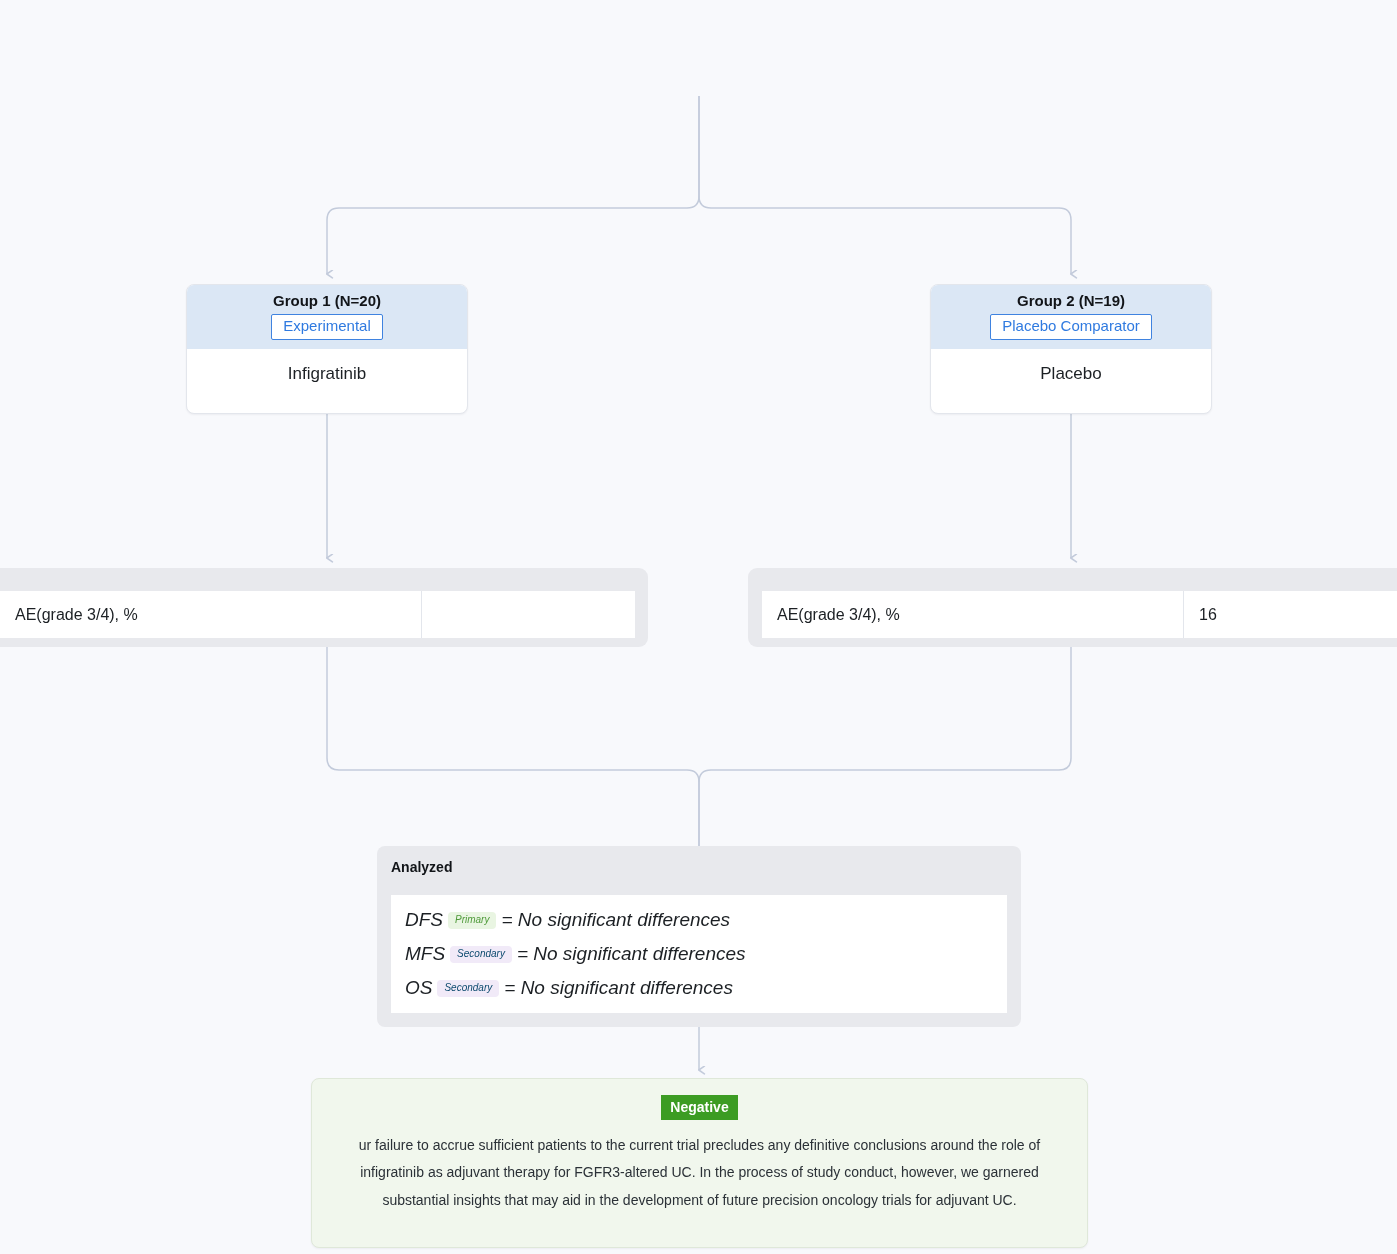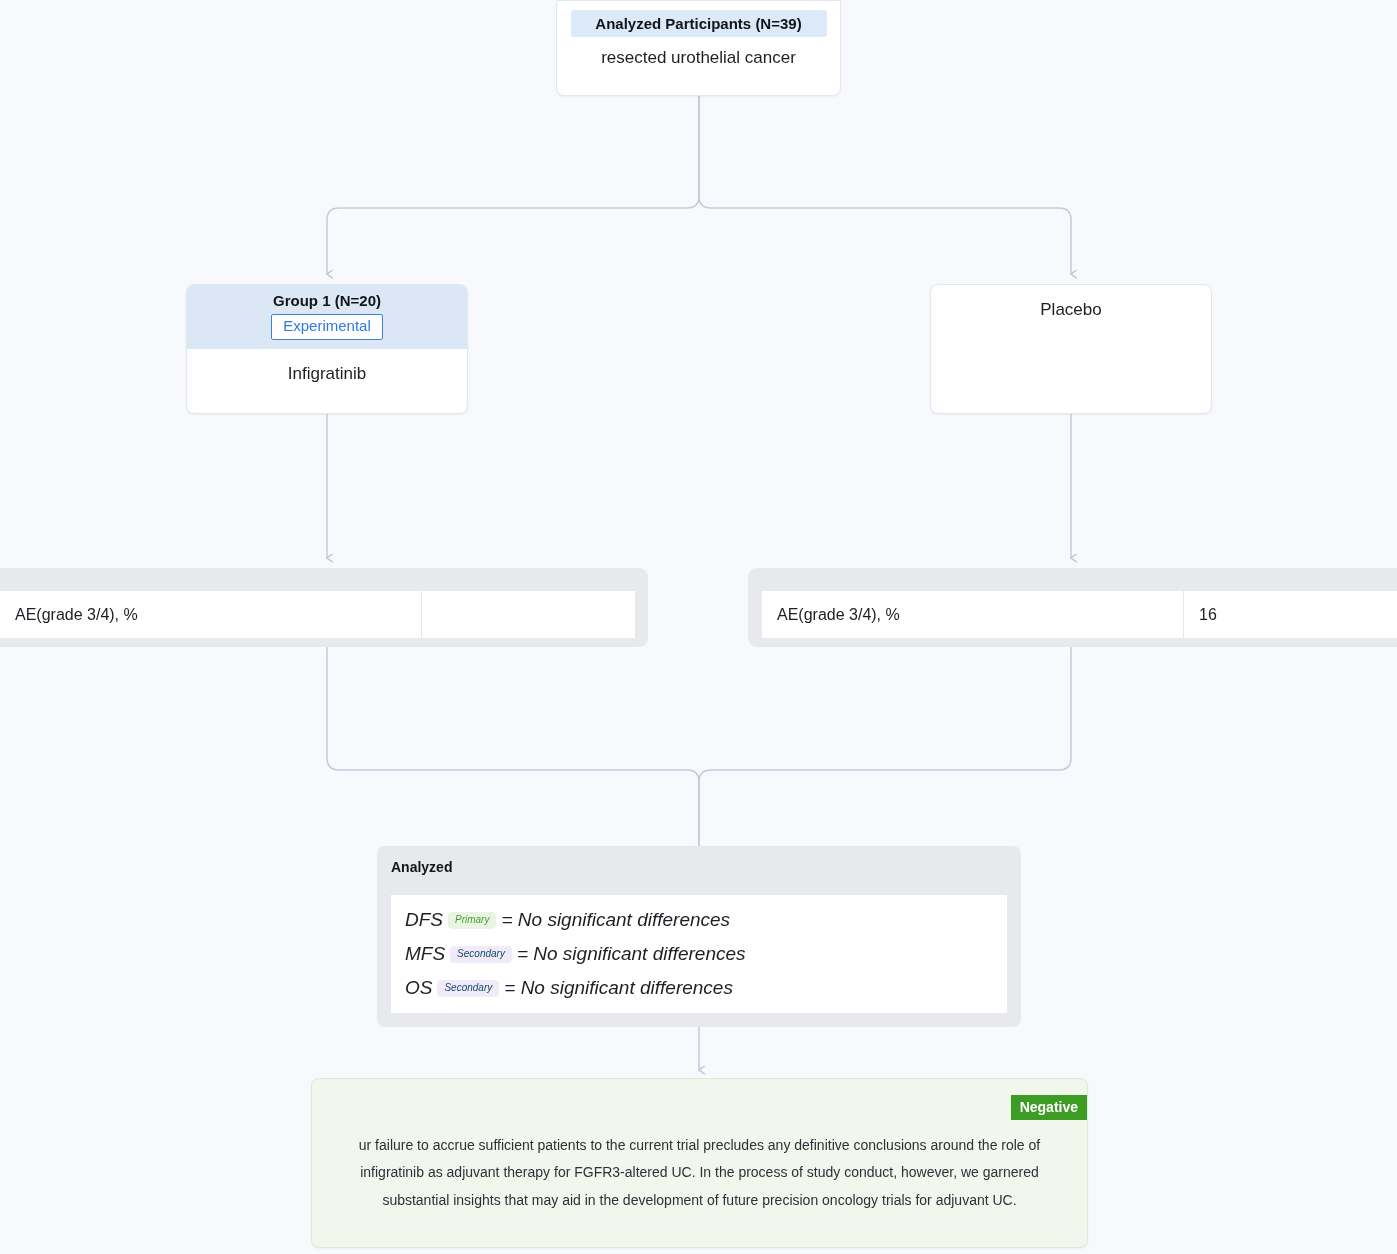--- a/index.html
+++ b/index.html
@@ -140,21 +140,21 @@
   
   #conclusion {
     position: absolute;
     left: 311px; top: 1078px;
     width: 777px; height: 170px;
     background: #f1f7ed;
     border: 1px solid #dfe8d9;
     border-radius: 8px;
     box-shadow: 0 1px 2px rgba(16,24,40,.05);
   }
-  .verdict-wrap { text-align: right; padding-top: 16px; }
+  .verdict-wrap { text-align: center; padding-top: 16px; }
   .verdict {
     display: inline-block;
     background: #3c9c23;
     color: #ffffff;
     font-size: 14px;
     font-weight: bold;
     padding: 4px 9px 5px;
   }
   .conclusion-text {
     margin: 12px auto 0;
@@ -184,34 +184,34 @@
       <path d="M327,414 L327,558" marker-end="url(#ah)"></path>
       <path d="M1071,414 L1071,558" marker-end="url(#ah)"></path>
 
       <path d="M327,647 L327,758 Q327,770 339,770 L687,770 Q699,770 699,782 L699,846"></path>
       <path d="M1071,647 L1071,758 Q1071,770 1059,770 L711,770 Q699,770 699,782 L699,846"></path>
 
       <path d="M699,1027 L699,1070" marker-end="url(#ah)"></path>
     </g>
   </svg>
 
-  <div class="node" id="root-node">
-    <div class="root-head">Analyzed Participants (N=39)</div>
-    <div class="root-sub">resected urothelial cancer</div>
-  </div>
 
   <div class="node group-node" id="group-1">
     <div class="group-head">
       <div class="group-title">Group 1 (N=20)</div>
       <span class="group-badge">Experimental</span>
     </div>
     <div class="group-arm">Infigratinib</div>
   </div>
 
   <div class="node group-node" id="group-2">
+    <div class="group-head">
+      <div class="group-title">Group 2 (N=19)</div>
+      <span class="group-badge">Placebo Comparator</span>
+    </div>
     <div class="group-arm">Placebo</div>
   </div>
 
   <div class="metric-shell" id="metric-shell-1">
     <div class="metric-row">
       <div class="metric-label">AE(grade 3/4), %</div>
     </div>
   </div>
 
   <div class="metric-shell" id="metric-shell-2">

